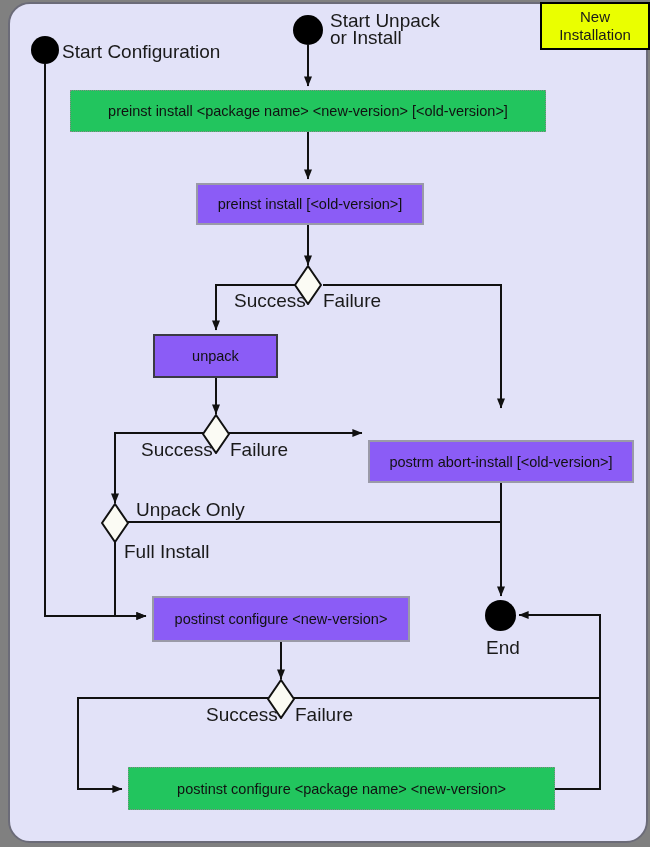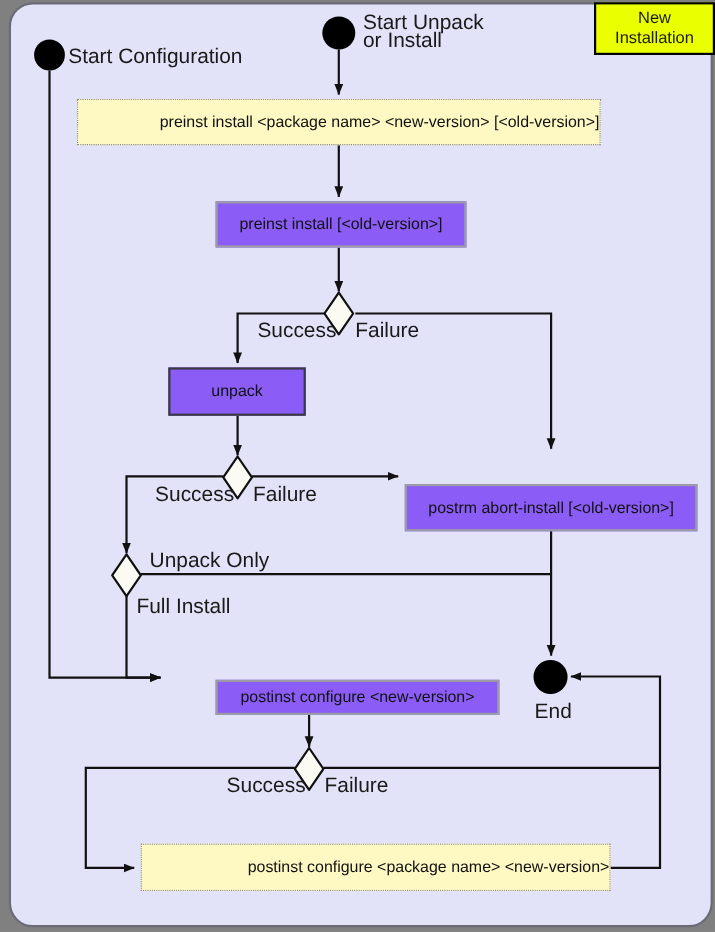--- a/index.html
+++ b/index.html
@@ -60,23 +60,22 @@
     box-sizing: border-box;
     display: flex;
     align-items: center;
     justify-content: center;
     text-align: center;
     font-size: 14.5px;
     color: #111;
     white-space: nowrap;
   }
   .node.cyan {
-    background: #fef9c3;
+    background: #22c55e;
     border: 1px dotted #8a8a8a;
-    justify-content: flex-end;
   }
   .node.orange {
     background: #8b5cf6;
     border: 2px solid #9a9aa8;
   }
   .node.white {
     background: #8b5cf6;
     border: 2px solid #3a3a44;
   }
   
@@ -168,21 +167,21 @@
   </div>
 
   <div class="node white" style="left:153px; top:334px; width:125px; height:44px;">
     <span>unpack</span>
   </div>
 
   <div class="node orange" style="left:368px; top:412px; width:266px; height:43px;margin-top:28px;">
     <span>postrm abort-install [&lt;old-version&gt;]</span>
   </div>
 
-  <div class="node orange" style="left:152px; top:618px; width:258px; height:32px;margin-left:44px;">
+  <div class="node orange" style="left:152px; top:596px; width:258px; height:46px;">
     <span>postinst configure &lt;new-version&gt;</span>
   </div>
 
   <div class="node cyan" style="left:128px; top:767px; width:427px; height:43px;">
     <span>postinst configure &lt;package name&gt; &lt;new-version&gt;</span>
   </div>
 
   <svg style="position:absolute; left:294px; top:265px; width:28px; height:40px;" viewBox="0 0 28 40">
     <polygon points="14,1 27,20 14,39 1,20" fill="#fbfbf4" stroke="#111" stroke-width="2"></polygon>
   </svg>

